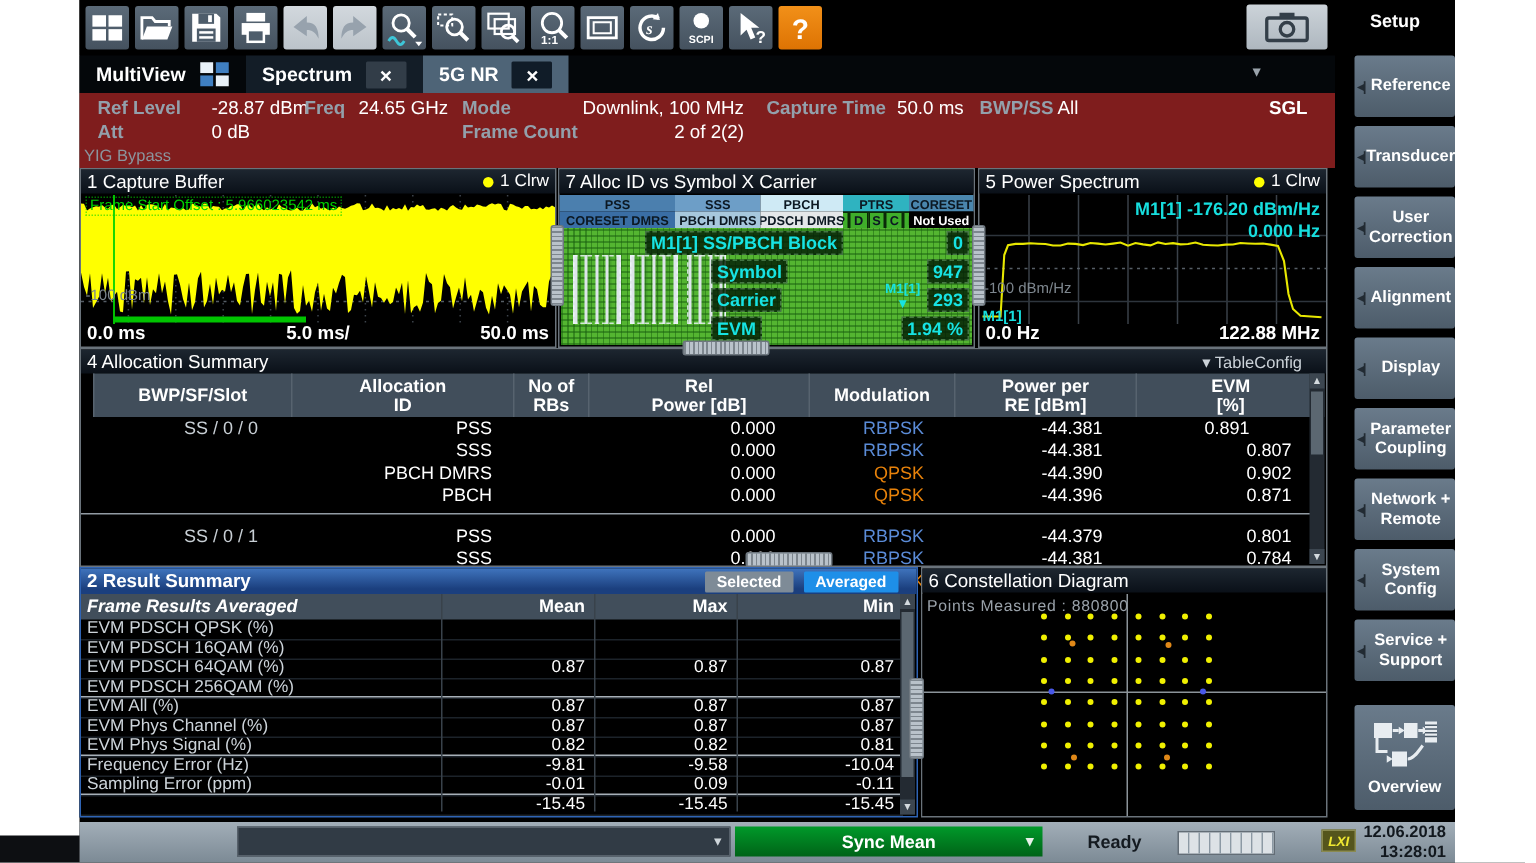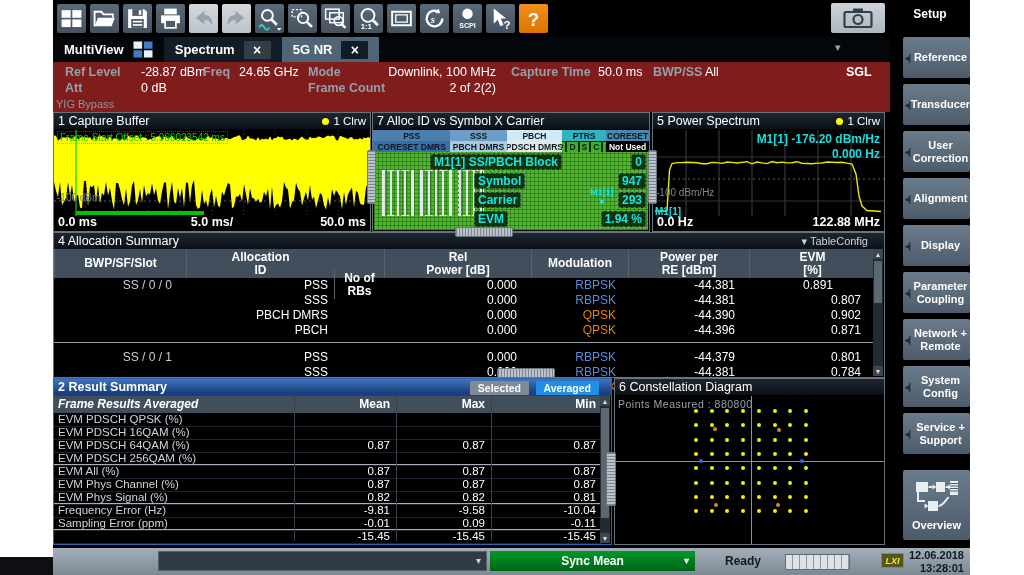--- a/index.html
+++ b/index.html
@@ -74,21 +74,21 @@
   
   #winPower{left:599px;top:112px;width:233px;height:120px;}
   #psPlot{position:absolute;left:0;top:17px;width:231px;height:86px;}
   .ps-mk{position:absolute;right:4px;color:#16dede;font-size:12px;font-weight:600;white-space:nowrap;}
   #psRef{position:absolute;left:3px;top:57px;color:#7d868e;font-size:10px;}
   #psM1{position:absolute;left:2px;top:76px;color:#16dede;font-size:10px;font-weight:bold;}
 
   
   #winAllocSum{left:0;top:232px;width:832px;height:146px;}
   #asTitleCfg{position:absolute;right:16px;top:2px;color:#ccd3d9;font-size:11px;}
-  #asHeader{position:absolute;left:0;top:16px;width:821px;height:29px;background:#414e5b;}
+  #asHeader{position:absolute;left:8px;top:16px;width:821px;height:29px;background:#414e5b;}
   .as-h{position:absolute;top:0;height:29px;color:#fff;font-size:12px;font-weight:bold;text-align:center;
     display:flex;flex-direction:column;justify-content:center;line-height:13px;border-left:1px solid #57636f;box-sizing:border-box;}
   .as-row{position:absolute;left:0;width:821px;height:15px;}
   .as-c{position:absolute;top:0;height:15px;color:#fff;font-size:12px;text-align:right;box-sizing:border-box;white-space:nowrap;}
   .as-sep{position:absolute;left:0;width:821px;border-top:1px solid #929ba3;}
   .vscroll{position:absolute;top:16px;right:1px;bottom:1px;width:10px;background:#232a32;}
   .vs-btn{position:absolute;left:0;width:10px;height:10px;background:#3c4650;color:#d4dade;font-size:7px;
     display:flex;align-items:center;justify-content:center;}
   .vs-thumb{position:absolute;left:1px;width:8px;background:#5b6771;}
 
@@ -450,21 +450,21 @@
     <div class="win-title">4 Allocation Summary</div>
     <div id="asTitleCfg">▾ TableConfig</div>
     <div id="asHeader">
         <div class="as-h" style="left: 0px; width: 132px;">
           <span>BWP/SF/Slot</span>
         </div>
         <div class="as-h" style="left: 132px; width: 148px;">
           <span>Allocation</span>
           <span>ID</span>
         </div>
-        <div class="as-h" style="left: 280px; width: 50px; margin-top: 21px;">
+        <div class="as-h" style="left: 280px; width: 50px;">
           <span>No of</span>
           <span>RBs</span>
         </div>
         <div class="as-h" style="left: 330px; width: 147px;">
           <span>Rel</span>
           <span>Power [dB]</span>
         </div>
         <div class="as-h" style="left: 477px; width: 97px;">
           <span>Modulation</span>
         </div>

